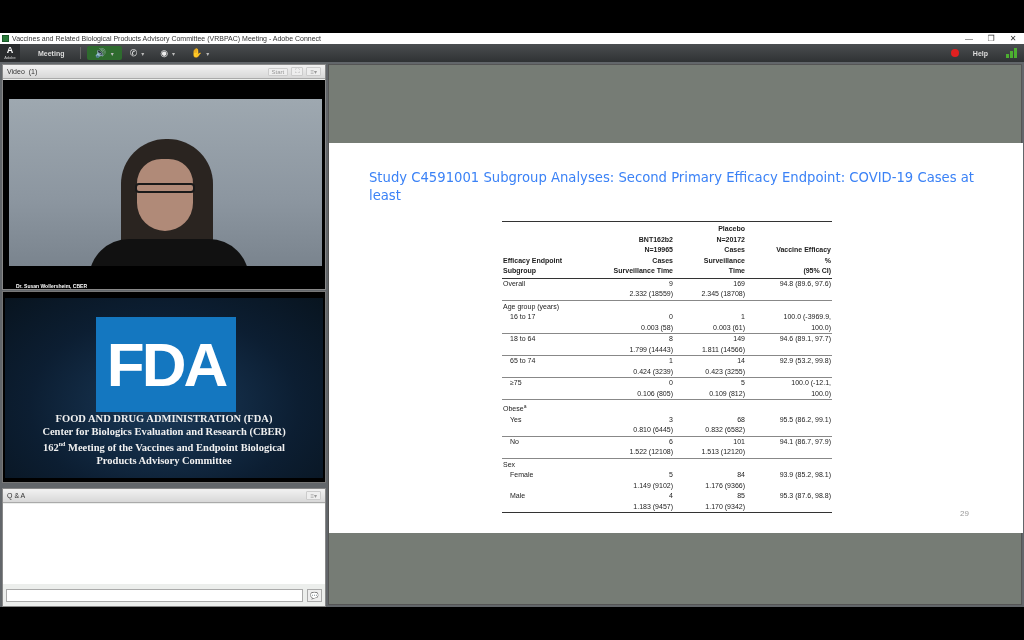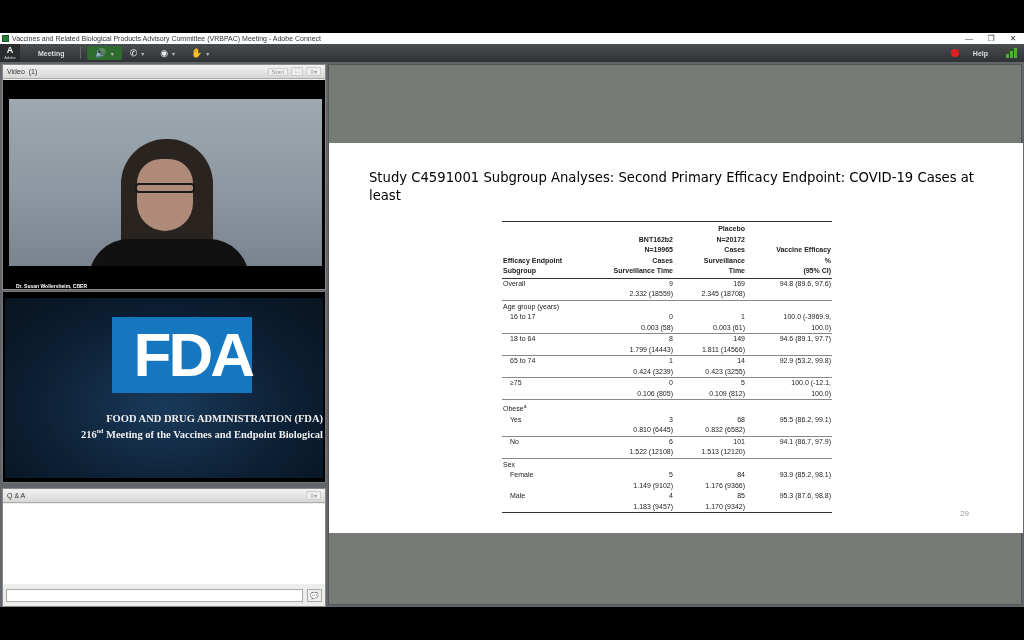--- a/index.html
+++ b/index.html
@@ -43,35 +43,35 @@
   .video-area { position: absolute; left: 0; top: 15px; width: 322px; height: 209px; background: #000; }
   .video-frame { position: absolute; left: 6px; top: 19px; width: 313px; height: 167px; background: linear-gradient(180deg, #9ea8b0 0%, #8c96a0 60%, #7a848e 100%); overflow: hidden; }
   .person-hair { position: absolute; left: 112px; top: 40px; width: 92px; height: 130px; background: #2a2420; border-radius: 45px 45px 10px 10px; }
   .person-face { position: absolute; left: 128px; top: 60px; width: 56px; height: 72px; background: #b08a78; border-radius: 26px 26px 30px 30px; }
   .person-glasses { position: absolute; left: 126px; top: 84px; width: 60px; height: 10px; border: 2px solid #1a1a1a; border-radius: 4px; }
   .person-body { position: absolute; left: 80px; top: 140px; width: 160px; height: 40px; background: #111; border-radius: 40px 40px 0 0; }
   .speaker-name { position: absolute; left: 13px; top: 203px; font-size: 5px; color: #fff; font-weight: bold; }
 
   .fda-pod { left: 2px; top: 229px; width: 324px; height: 192px; background: #000; border: 1px solid #777; }
   .fda-slide { position: absolute; left: 2px; top: 6px; width: 318px; height: 180px; background: radial-gradient(ellipse at 50% 60%, #1a3a5a 0%, #0c1e32 60%, #08141f 100%); }
-  .fda-logo { position: absolute; left: 91px; top: 19px; width: 140px; height: 76px; background: #1477c0; display: flex; align-items: center; justify-content: flex-end; margin-left: 16px; }
+  .fda-logo { position: absolute; left: 91px; top: 19px; width: 140px; height: 95px; background: #1477c0; display: flex; align-items: center; justify-content: center; }
   .fda-logo span { color: #fff; font-family: "Liberation Sans", sans-serif; font-weight: bold; font-size: 62px; letter-spacing: -3px; line-height: 1; }
-  .fda-text { position: absolute; left: 0; top: 114px; width: 318px; text-align: right; font-family: "Liberation Serif", serif; font-weight: bold; color: #f0f0f0; font-size: 10.5px; line-height: 13px; }
+  .fda-text { position: absolute; left: 0; top: 114px; width: 318px; text-align: center; font-family: "Liberation Serif", serif; font-weight: bold; color: #f0f0f0; font-size: 10.5px; line-height: 13px; }
   .fda-text sup { font-size: 6px; }
 
   .qa-pod { left: 2px; top: 426px; width: 324px; height: 119px; }
   .qa-body { position: absolute; left: 0; top: 15px; width: 322px; height: 80px; background: #fff; }
   .qa-input-row { position: absolute; left: 0; top: 96px; width: 322px; height: 20px; display: flex; align-items: center; padding: 0 3px; gap: 4px; background: #eceeec; }
   .qa-input { flex: 1; height: 13px; border: 1px solid #aaa; background: #fff; }
   .qa-send { width: 15px; height: 13px; border: 1px solid #aaa; background: #eee; font-size: 8px; text-align: center; line-height: 11px; color: #777; }
 
   
   .share-pod { position: absolute; left: 328px; top: 2px; width: 694px; height: 541px; background: #767c75; border: 1px solid #555; }
   .slide { position: absolute; left: 0; top: 78px; width: 694px; height: 390px; background: #fff; }
-  .slide-title { position: absolute; left: 40px; top: 26px; width: 630px; font-family: "DejaVu Sans", sans-serif; font-size: 13.2px; line-height: 18px; color: #000000; }
+  .slide-title { position: absolute; left: 40px; top: 26px; width: 630px; font-family: "DejaVu Sans", sans-serif; font-size: 13.2px; line-height: 18px; color: #3b82f6; }
   .slide-page { position: absolute; right: 54px; top: 366px; font-size: 8px; color: #999; }
 
   .eff-table { position: absolute; left: 173px; top: 78px; width: 330px; border-collapse: collapse; font-family: "Liberation Sans", sans-serif; font-size: 7px; color: #222; }
   .eff-table th { font-weight: bold; vertical-align: bottom; line-height: 10.5px; padding: 2px 1px 1px 1px; }
   .eff-table thead tr { border-top: 1.5px solid #333; }
   .eff-table thead th { border-bottom: 1px solid #333; }
   .eff-table td { line-height: 10.5px; padding: 0 1px; vertical-align: top; }
   .eff-table .num { text-align: right; }
   .eff-table .lbl { text-align: left; }
   .eff-table .indent { padding-left: 8px; }
@@ -147,21 +147,23 @@
     </div>
   </div>
 
   <div class="pod fda-pod">
     <div class="fda-slide">
       <div class="fda-logo">
           <span>FDA</span>
         </div>
       <div class="fda-text">
         <div>FOOD AND DRUG ADMINISTRATION (FDA)</div>
-        <div><span>216</span><sup>nd</sup><span> Meeting of the Vaccines and Endpoint Biological</span></div>
+        <div>Center for Biologics Evaluation and Research (CBER)</div>
+        <div><span>162</span><sup>nd</sup><span> Meeting of the Vaccines and Endpoint Biological</span></div>
+        <div>Products Advisory Committee</div>
       </div>
     </div>
   </div>
 
   <div class="pod qa-pod">
     <div class="pod-header">
       <span class="label">Q &amp; A</span>
       <span class="ctrl">≡▾</span>
     </div>
     <div class="qa-body"></div>

